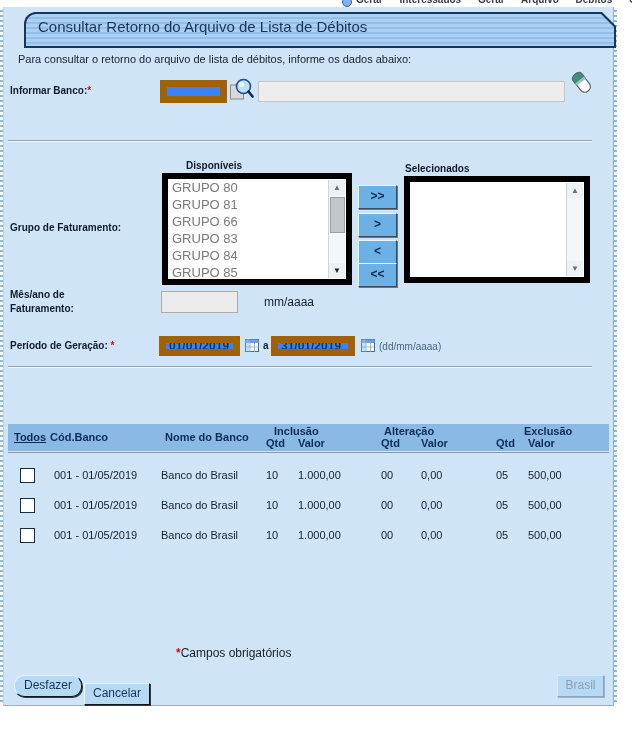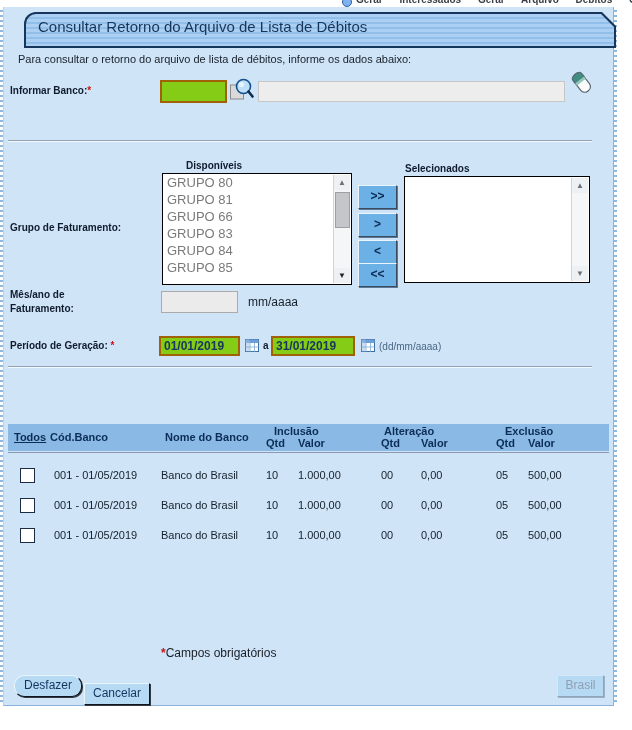--- a/index.html
+++ b/index.html
@@ -30,28 +30,28 @@
     background:repeating-linear-gradient(to bottom,#abd0f3 0 3px,#92bfe9 3px 5px);
     clip-path:polygon(0 0,calc(100% - 13px) 0,100% 13px,100% 100%,0 100%);
     border-radius:10px 0 0 0;}
   .title-text{position:absolute;left:12px;top:4px;font-size:15px;color:#17355a;}
 
   .intro{left:18px;top:53px;font-size:11px;color:#17202b;text-align:center;}
 
   .lbl{font-size:10px;font-weight:bold;color:#101c2e;}
   .req{color:#cc1111;font-weight:bold;}
 
-  .txt-input{position:absolute;background:#84cc16;border:2px solid #a16207;
+  .txt-input{position:absolute;background:#3b82f6;border:7px solid #a16207;
     font-family:"Liberation Sans",sans-serif;font-size:12px;color:#16365c;padding:0 3px;box-sizing:border-box;}
   .disabled-field{position:absolute;background:#ebebeb;border:1px solid #ababab;box-sizing:border-box;}
 
   .divider{height:0;border-top:1px solid #93a3b3;border-bottom:1px solid #f2f9ff;}
 
   
-  .listbox{position:absolute;background:#ffffff;border:1px solid #000000;box-sizing:border-box;overflow:hidden;}
+  .listbox{position:absolute;background:#ffffff;border:6px solid #000000;box-sizing:border-box;overflow:hidden;}
   .list-item{font-size:13px;color:#7a7a7a;line-height:17px;padding-left:4px;white-space:nowrap;}
   .vscroll{position:absolute;top:1px;right:1px;width:16px;bottom:1px;background:#f4f6f7;border-left:1px solid #d0d4d8;}
   .scroll-btn{position:absolute;left:0;width:16px;height:15px;background:#eef1f3;text-align:center;
     font-size:8px;line-height:15px;color:#6a7078;}
   .scroll-thumb{position:absolute;left:1px;width:13px;background:#c3c7ca;border:1px solid #9aa0a6;}
 
   .xfer-btn{position:absolute;left:358px;width:37px;height:22px;background:#6cb1e6;
     color:#0d2b52;font-size:12px;font-weight:bold;text-align:center;line-height:20px;
     border:1px solid;border-color:#eaf5ff #3c4c5c #3c4c5c #eaf5ff;box-shadow:1px 1px 0 #5a789a;cursor:pointer;}
 
@@ -69,21 +69,21 @@
   .t-row{position:absolute;left:8px;width:601px;height:26px;}
   .td{position:absolute;font-size:11px;color:#14202c;line-height:26px;white-space:nowrap;}
   .checkbox{position:absolute;left:12px;top:6px;width:13px;height:13px;background:#ffffff;
     border:1px solid #1b2c44;cursor:pointer;}
 
   .action-btn{position:absolute;height:20px;background:#b6d9f4;color:#13365f;font-size:12px;
     text-align:center;line-height:19px;border:1px solid;border-color:#e8f5ff #10161f #10161f #e8f5ff;
     box-shadow:1px 1px 0 #333a44;cursor:pointer;}
   .action-btn.disabled{color:#8fa0b2;border-color:#d5e8f8 #8fa6ba #8fa6ba #d5e8f8;box-shadow:1px 1px 0 #9ab0c4;cursor:default;}
 
-  .hint{font-size:12px;color:#17202b;}
+  .hint{font-size:12px;color:#17202b;margin-left:16px;}
   .hint-small{font-size:10px;color:#4a6784;}
 </style>
 </head>
 <body>
 
 <div class="screen">
 
   <div class="abs edge-ticks" style="left:0;"></div>
   <div class="abs edge-ticks" style="left:614px;"></div>
 
@@ -192,21 +192,21 @@
   <div class="abs thead">
     <span class="th" style="left:6px;top:7px;text-decoration:underline;cursor:pointer;">Todos</span>
     <span class="th" style="left:42px;top:7px;">Cód.Banco</span>
     <span class="th" style="left:157px;top:7px;">Nome do Banco</span>
     <span class="th" style="left:266px;top:1px;">Inclusão</span>
     <span class="th" style="left:258px;top:13px;">Qtd</span>
     <span class="th" style="left:290px;top:13px;">Valor</span>
     <span class="th" style="left:376px;top:1px;">Alteração</span>
     <span class="th" style="left:373px;top:13px;">Qtd</span>
     <span class="th" style="left:413px;top:13px;">Valor</span>
-    <span class="th" style="left:497px;top:1px;">Exclusão</span>
+    <span class="th" style="left:516px;top:1px;">Exclusão</span>
     <span class="th" style="left:488px;top:13px;">Qtd</span>
     <span class="th" style="left:520px;top:13px;">Valor</span>
   </div>
   <div class="abs header-underline"></div>
 
   <div class="t-row" style="top:462px;">
     <div class="checkbox"></div>
     <span class="td" style="left:46px;">001 - 01/05/2019</span>
     <span class="td" style="left:153px;">Banco do Brasil</span>
     <span class="td" style="left:258px;">10</span>
@@ -232,20 +232,20 @@
     <span class="td" style="left:46px;">001 - 01/05/2019</span>
     <span class="td" style="left:153px;">Banco do Brasil</span>
     <span class="td" style="left:258px;">10</span>
     <span class="td" style="left:290px;">1.000,00</span>
     <span class="td" style="left:373px;">00</span>
     <span class="td" style="left:413px;">0,00</span>
     <span class="td" style="left:488px;">05</span>
     <span class="td" style="left:520px;">500,00</span>
   </div>
 
-  <div class="abs" style="left:161px;top:646px;font-size:12px;">
+  <div class="abs" style="left:176px;top:646px;font-size:12px;">
     <span class="req">*</span><span>Campos obrigatórios</span>
   </div>
   <div class="action-btn" style="left:14px;top:675px;width:66px;border-radius:10px;">Desfazer</div>
   <div class="action-btn" style="left:84px;top:675px;width:64px;margin-top:8px;">Cancelar</div>
   <div class="action-btn disabled" style="left:557px;top:675px;width:45px;">Brasil</div>
 
 </div>
 
 </body></html>

